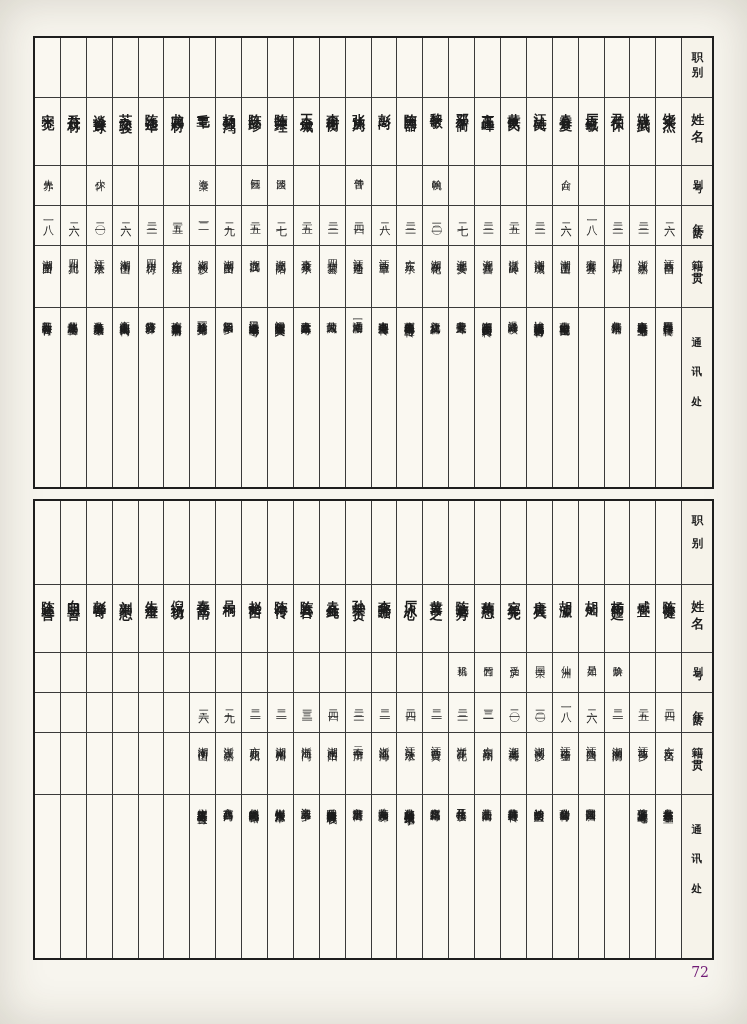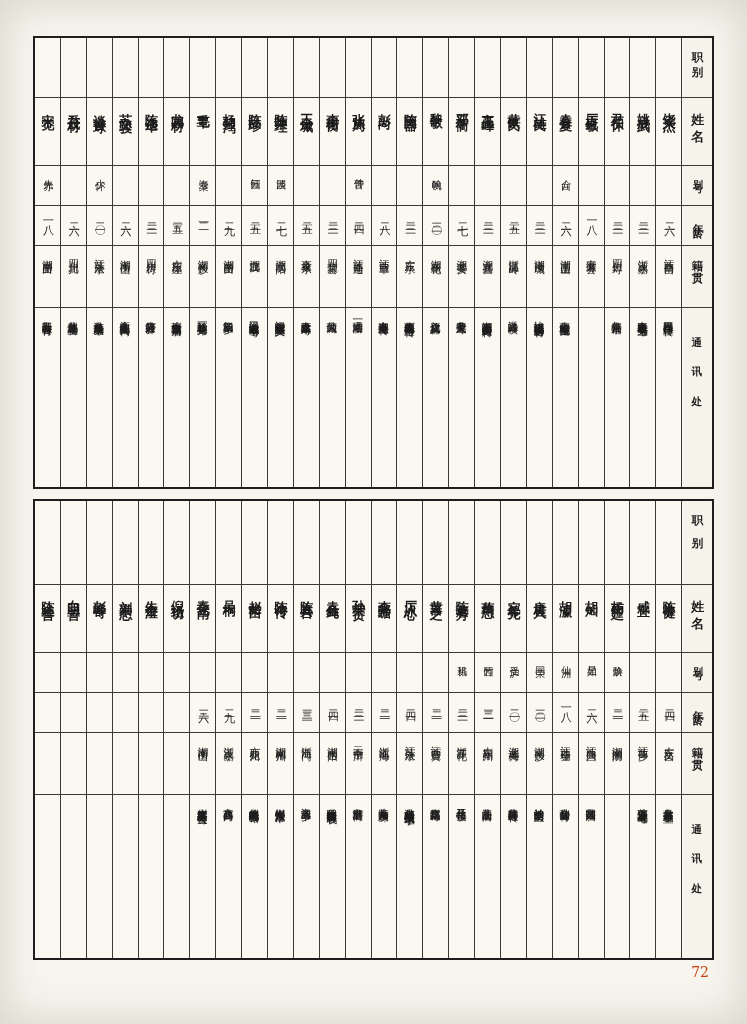--- a/index.html
+++ b/index.html
@@ -63,21 +63,21 @@
   .header-col .cell.name .vtext   { letter-spacing: 16px; }
   .header-col .cell.alias .vtext  { letter-spacing: 4px; }
   .header-col .cell.age .vtext    { letter-spacing: 4px; }
   .header-col .cell.native .vtext { letter-spacing: 12px; }
   .header-col .cell.addr .vtext   { letter-spacing: 30px; padding-top: 14px; }
   #table-1 .header-col .cell.pos .vtext { letter-spacing: 22px; }
 
   .page-number {
     position: absolute; right: 38px; bottom: 44px;
     font-family: "DejaVu Serif", serif;
-    font-size: 14px; color: #c2410c;
+    font-size: 14px; color: #701a75;
   }
 </style>
 </head>
 <body>
 
 <div class="page">
   <div class="table" id="table-0">
   <div class="person-col">
     <div class="cell pos">
       <span class="vtext"></span>

